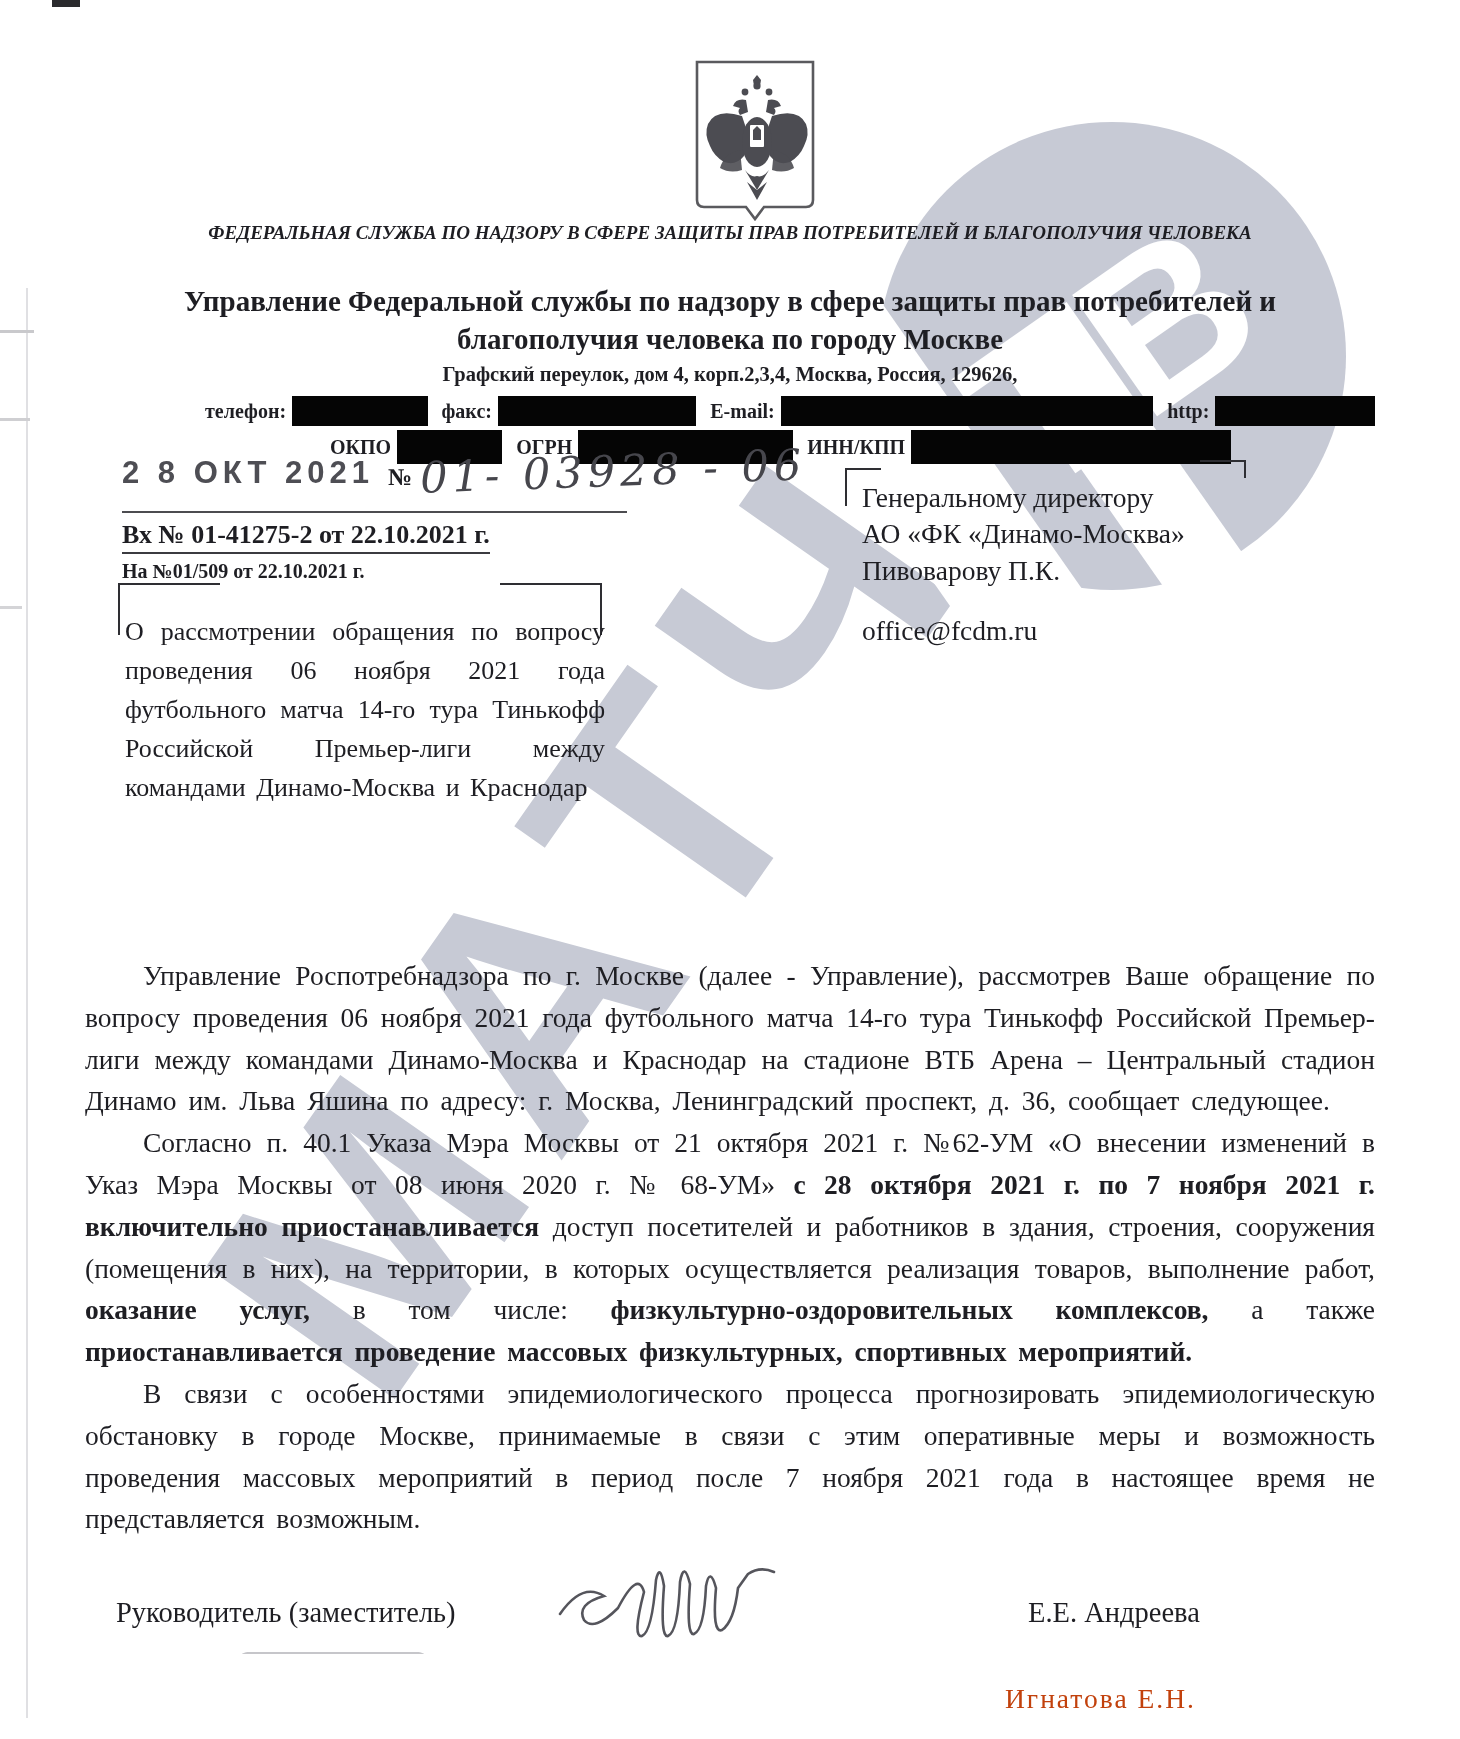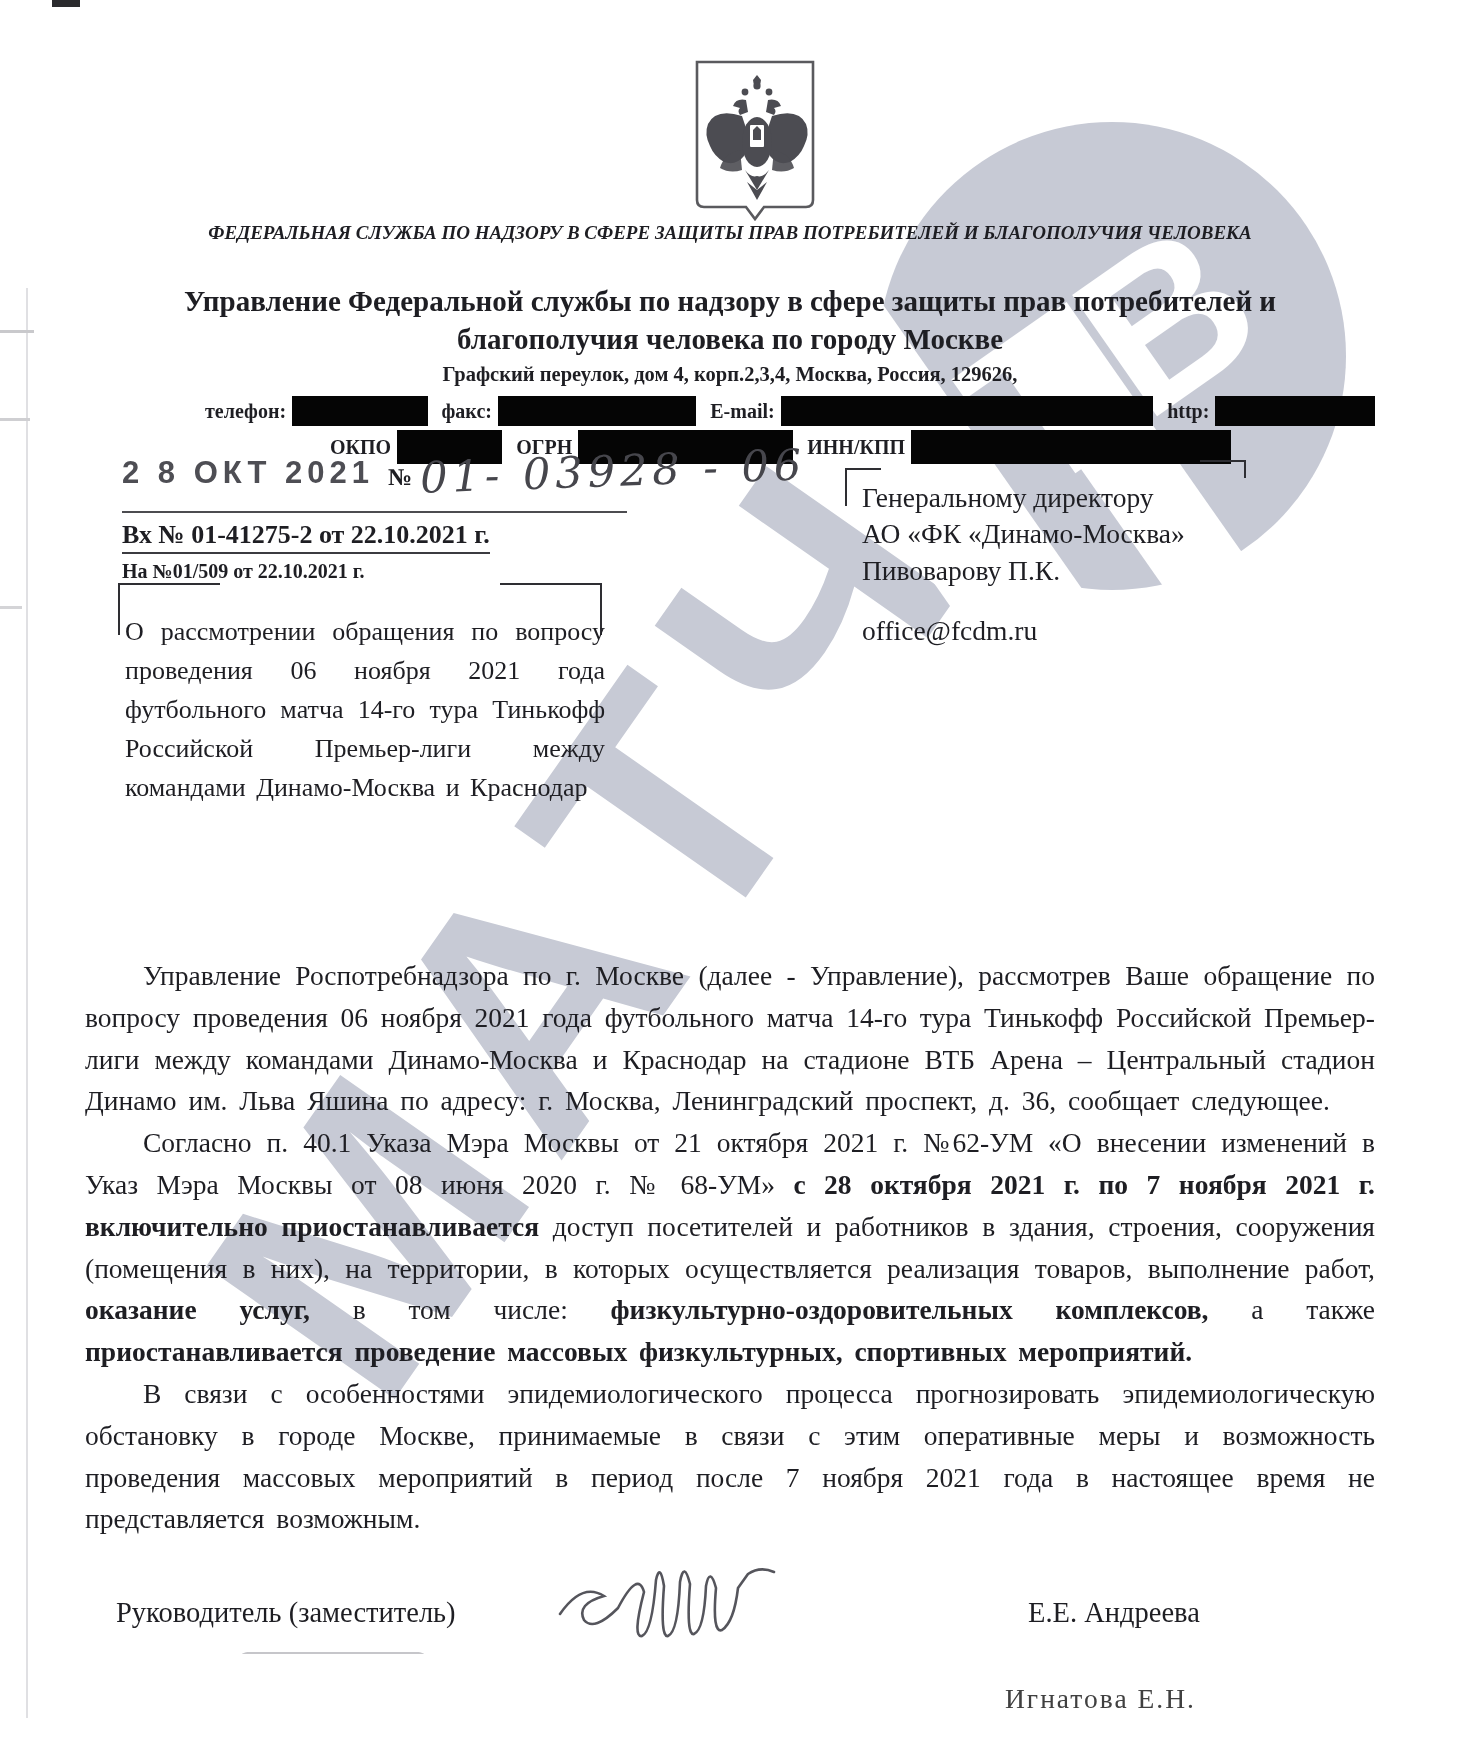--- a/index.html
+++ b/index.html
@@ -72,21 +72,21 @@
   .bodytext{left:85px;top:955px;width:1290px;font-size:27.5px;line-height:1.52;
     text-align:justify;word-spacing:5px;}
   .bodytext p{margin:0;text-indent:58px;}
   .bodytext b{font-weight:bold;}
   
   .sig-label{left:92px;top:1597px;font-size:28.5px;white-space:nowrap;margin-left:24px;}
   .pencil{left:242px;top:1648px;width:182px;height:4px;border-bottom:2px solid #b9b9bd;
     border-radius:50%/100% 100% 0 0;opacity:.8;}
   .sig-svg{left:552px;top:1552px;}
   .sig-name{left:1028px;top:1597px;font-size:28.5px;white-space:nowrap;}
-  .executor{left:1005px;top:1683px;font-size:27.5px;color:#404040;letter-spacing:2px;
+  .executor{left:1005px;top:1683px;font-size:27.5px;color:#c2410c;letter-spacing:2px;
     white-space:nowrap;}
 </style>
 </head>
 <body>
 
 <div class="wm wm-text">МАТЧ</div>
 <div class="wm wm-circle">
   <span class="wm-circle-label">ТВ</span>
 </div>
 <div class="wm wm-stripe s1"></div>

